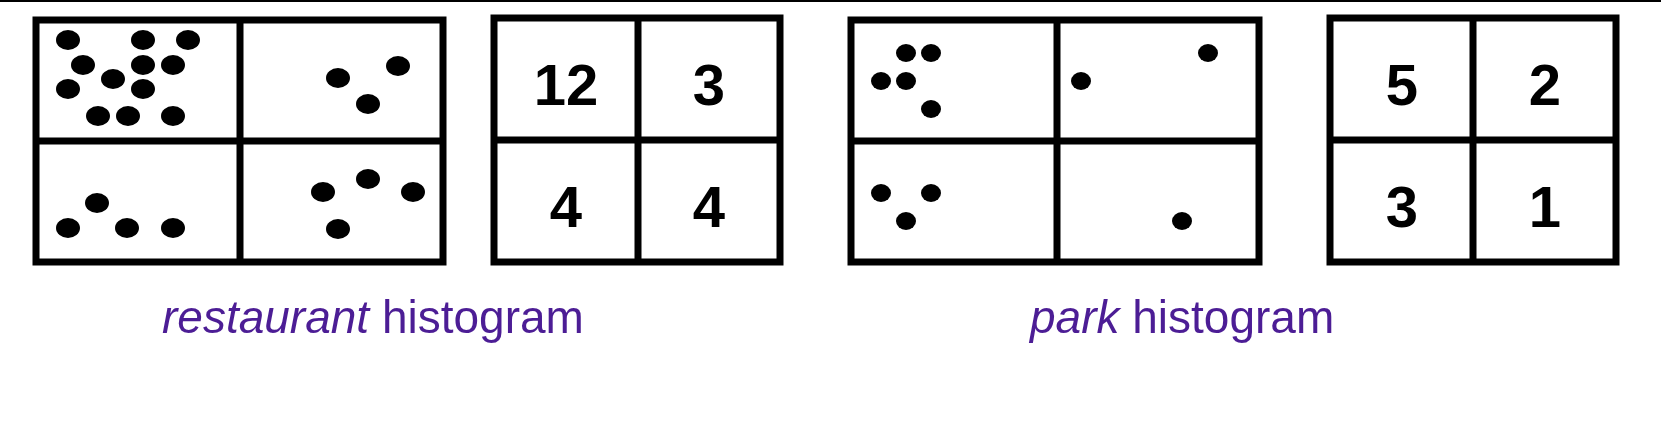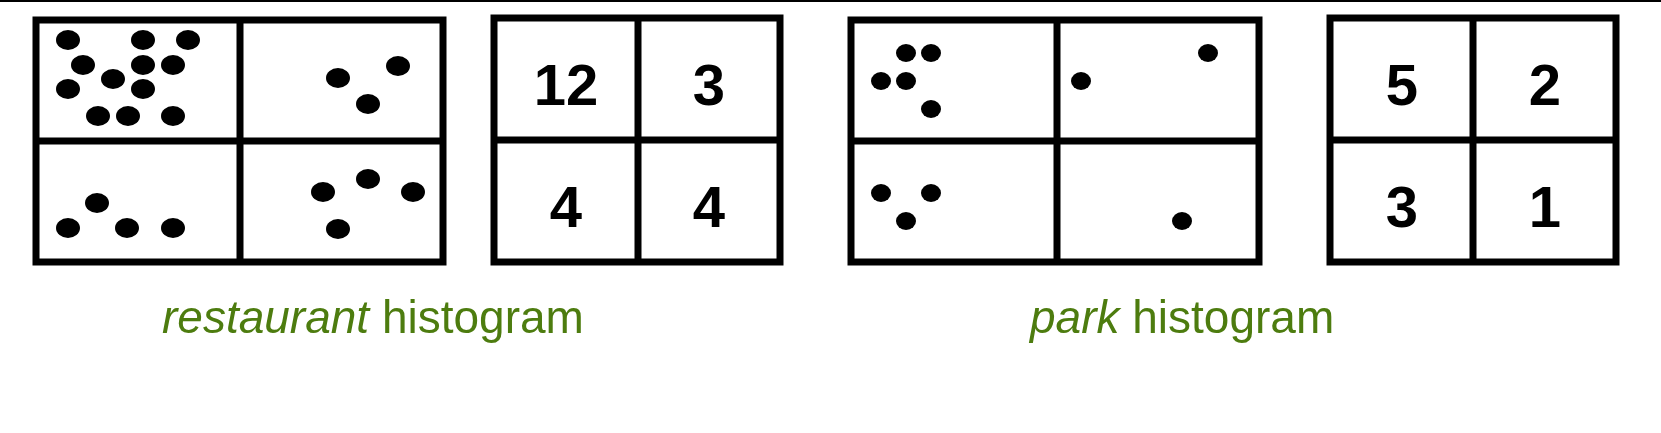--- a/index.html
+++ b/index.html
@@ -1,19 +1,19 @@
 <!DOCTYPE html>
 <html><head>
   <meta charset="utf-8">
   <style>
     html, body { margin: 0; padding: 0; background: #ffffff; }
     body { width: 1661px; height: 433px; position: relative; overflow: hidden; font-family: "Liberation Sans", sans-serif; }
     .topline { position: absolute; left: 0; top: 0; width: 1661px; height: 2px; background: #000; }
     svg.fig { position: absolute; left: 0; top: 0; }
-    .caption { position: absolute; top: 290px; font-size: 46px; color: #4d7c0f; white-space: nowrap; font-family: "Liberation Sans", sans-serif; }
+    .caption { position: absolute; top: 290px; font-size: 46px; color: #4c1d95; white-space: nowrap; font-family: "Liberation Sans", sans-serif; }
     .caption .it { font-style: italic; }
   </style>
 </head>
 <body>
 
 <div class="topline"></div>
 
 <svg class="fig" width="1661" height="433" viewBox="0 0 1661 433" xmlns="http://www.w3.org/2000/svg">
   <g fill="none" stroke="#000" stroke-width="7">
 

